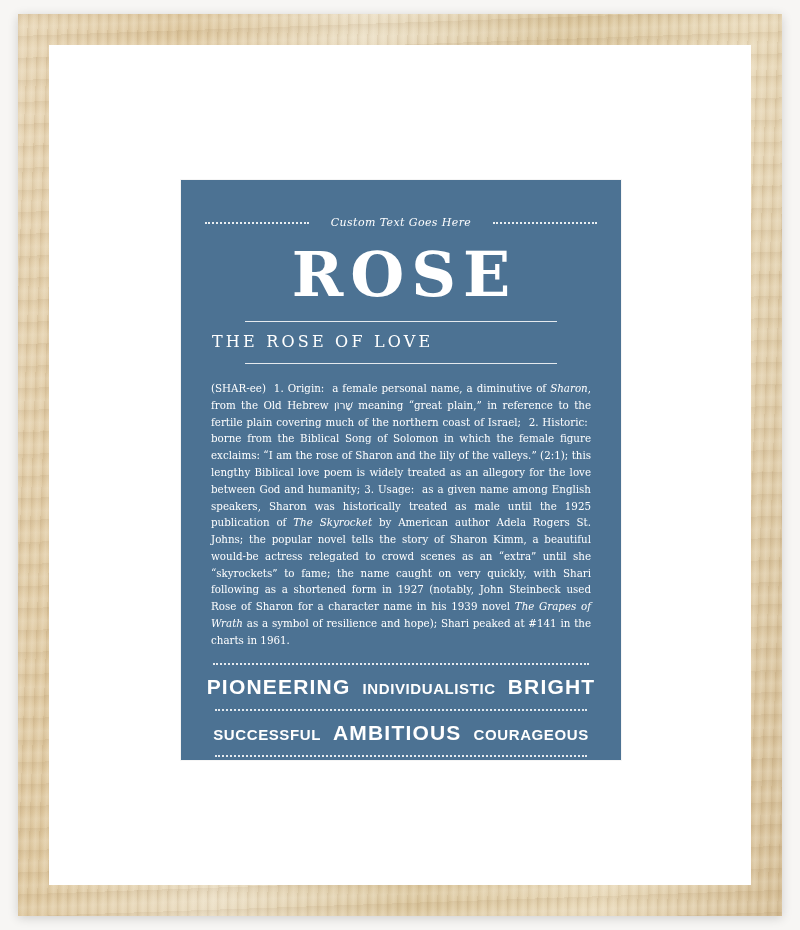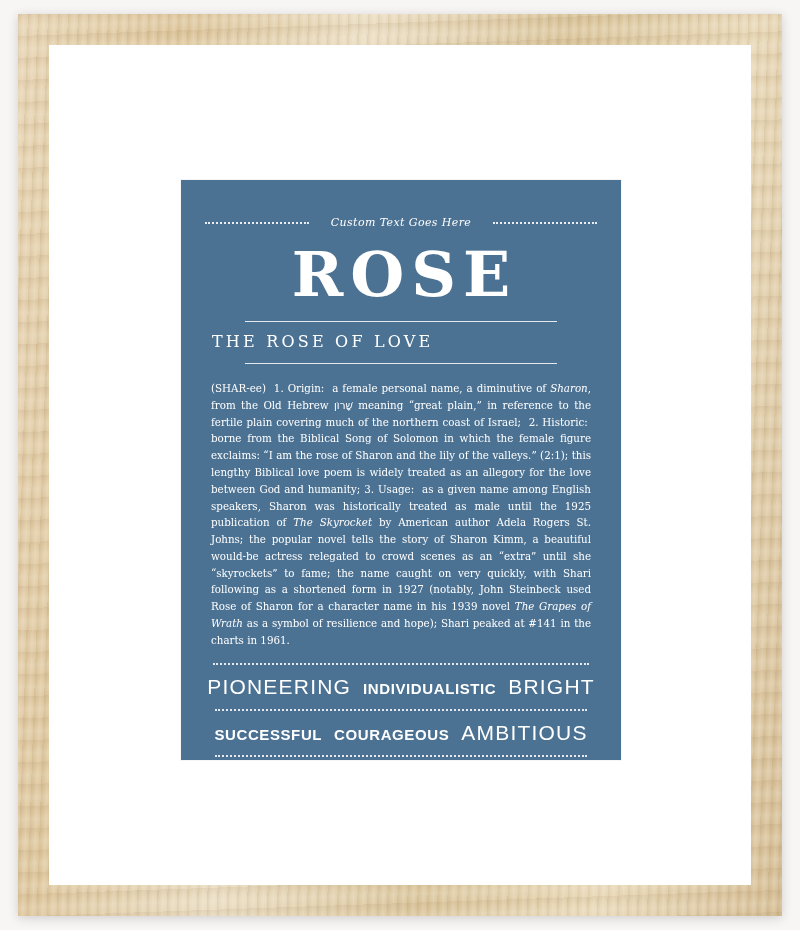--- a/index.html
+++ b/index.html
@@ -168,21 +168,21 @@
     align-items: baseline;
     justify-content: center;
     gap: 12px;
     white-space: nowrap;
   }
 
   .t {
     font-family: "Liberation Sans", sans-serif;
     text-transform: uppercase;
   }
-  .t.light { font-weight: normal; letter-spacing: 1.2px; }
+  .t.light { font-weight: bold; letter-spacing: 1.2px; }
   .t.bold  { font-weight: bold;   letter-spacing: 0.6px; }
   .s21 { font-size: 21px; }
   .s22 { font-size: 15px; }
 
   .bottom-dots {
     margin: 12px 4px 0 4px;
     height: 1px;
     border-top: 2px dotted rgba(255,255,255,0.85);
   }
 
@@ -236,22 +236,22 @@
             <div class="trait-line">
               <span class="t light s21">PIONEERING</span>
               <span class="t bold s22">INDIVIDUALISTIC</span>
               <span class="t light s21">BRIGHT</span>
             </div>
 
             <div class="dot-rule tight"></div>
 
             <div class="trait-line">
               <span class="t bold s22">SUCCESSFUL</span>
+              <span class="t light s21">AMBITIOUS</span>
               <span class="t bold s22">COURAGEOUS</span>
-              <span class="t light s21">AMBITIOUS</span>
             </div>
 
             <div class="dot-rule tight"></div>
 
             <div class="trait-line">
               <span class="t light s21">SPIRITED</span>
               <span class="t bold s22">INDEPENDENT</span>
               <span class="t light s21">DETERMINED</span>
             </div>
           </div>

